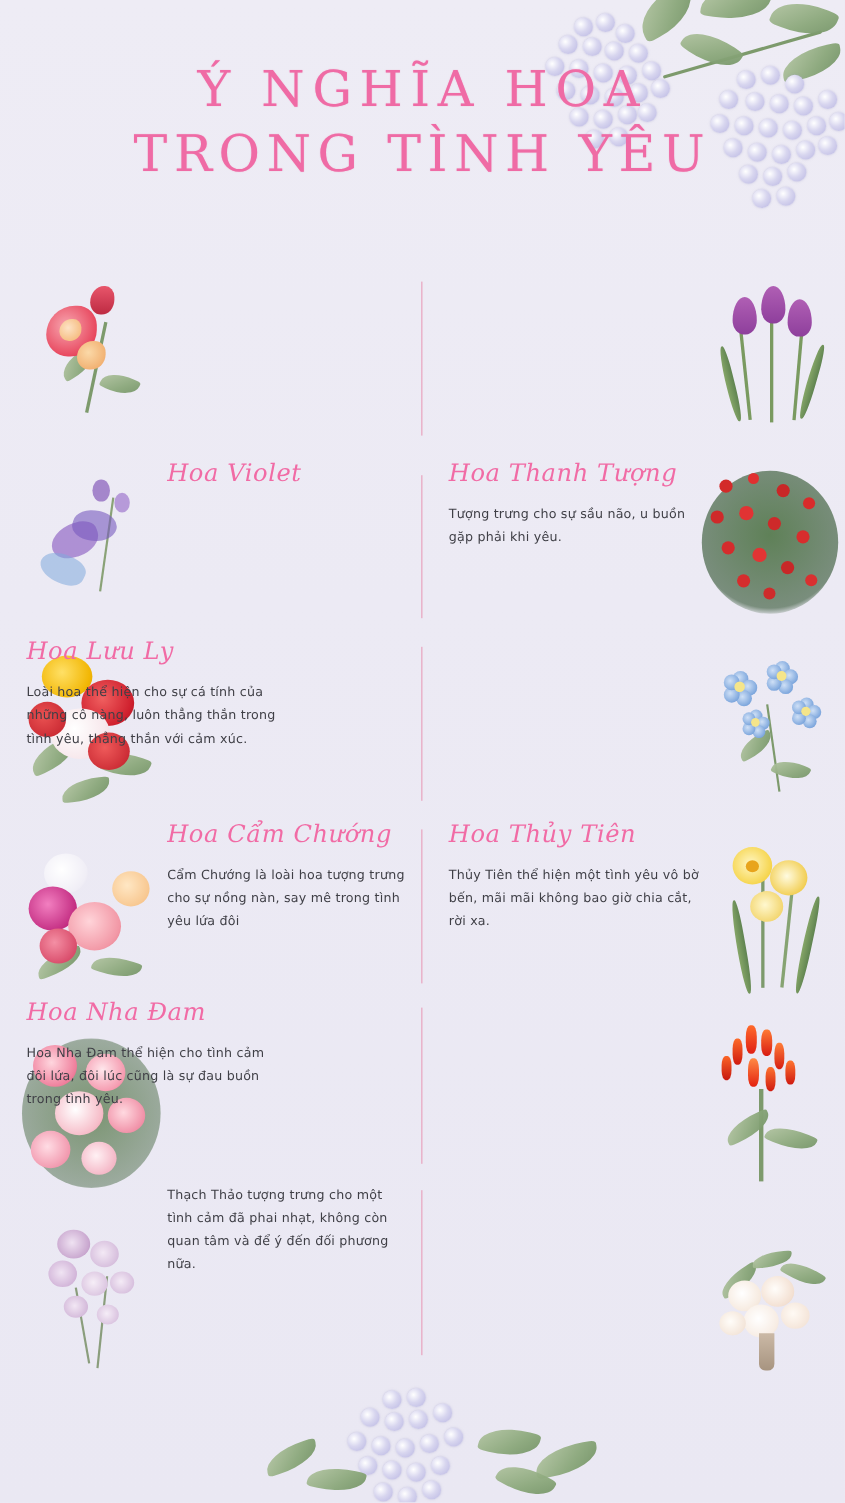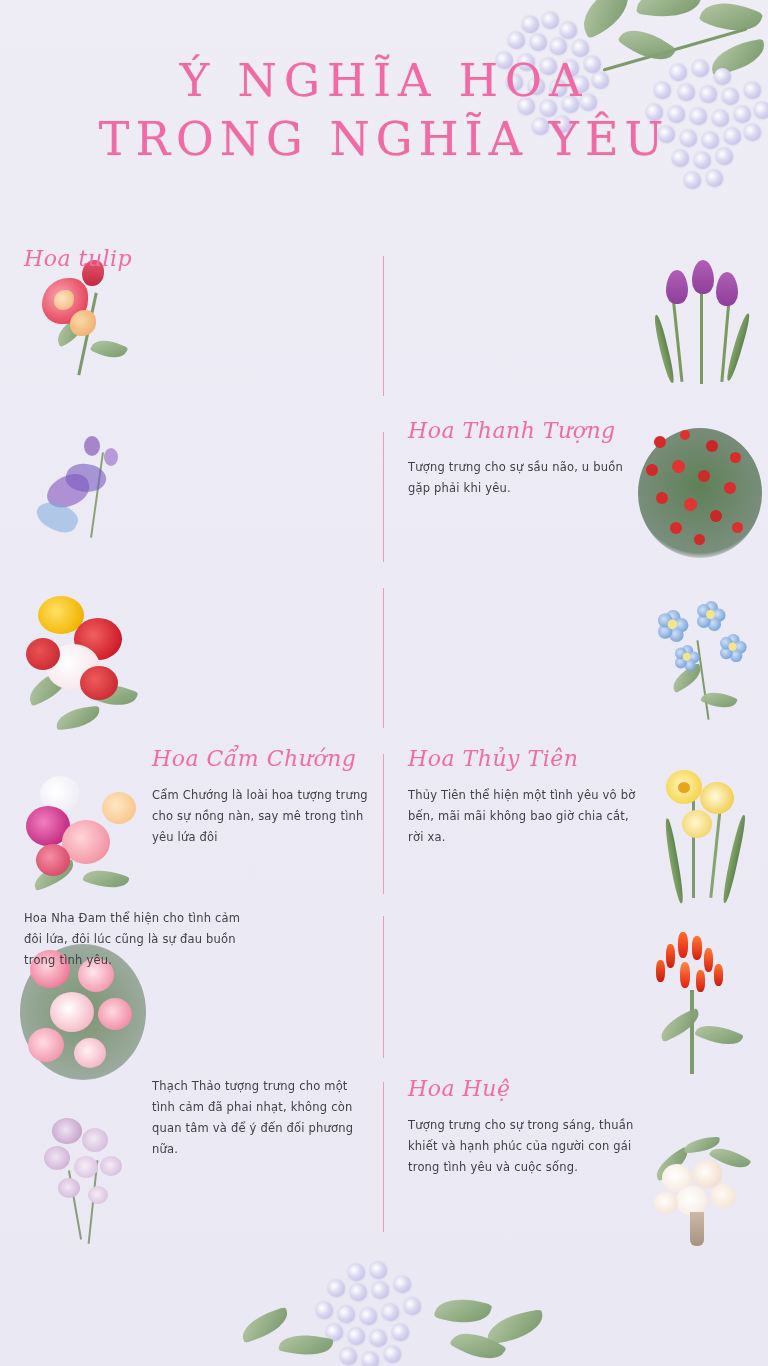--- a/index.html
+++ b/index.html
@@ -190,73 +190,74 @@
     <span style="left:104px;top:64px"></span>
       <span style="left:32px;top:90px"></span>
     <span style="left:54px;top:92px"></span>
       <span style="left:76px;top:88px"></span>
     <span style="left:44px;top:112px"></span>
       <span style="left:66px;top:110px"></span>
   </div>
 
   <div class="title-wrap">
     <div class="title-line l1">Ý NGHĨA HOA</div>
-    <div class="title-line l2">TRONG NGHĨA YÊU</div>
+    <div class="title-line l2">TRONG TÌNH YÊU</div>
   </div>
 
   <div class="grid">
 
     <div class="row row-1">
       <div class="divider" style="top:10px;height:140px;"></div>
       <div class="cell right">
-        <div class="flower-name">Hoa tulip</div>
       </div>
     </div>
 
     <div class="row row-2">
       <div class="divider" style="top:14px;height:130px;"></div>
       <div class="cell left">
+        <div class="flower-name">Hoa Violet</div>
       </div>
       <div class="cell right">
         <div class="flower-name">Hoa Thanh Tượng</div>
         <div class="desc">Tượng trưng cho sự sầu não, u buồn gặp phải khi yêu.</div>
       </div>
     </div>
 
     <div class="row row-3">
       <div class="divider" style="top:8px;height:140px;"></div>
+      <div class="cell right">
+        <div class="flower-name">Hoa Lưu Ly</div>
+        <div class="desc">Loài hoa thể hiện cho sự cá tính của những cô nàng, luôn thẳng thắn trong tình yêu, thẳng thắn với cảm xúc.</div>
+      </div>
     </div>
 
     <div class="row row-4">
       <div class="divider" style="top:8px;height:140px;"></div>
       <div class="cell left">
         <div class="flower-name">Hoa Cẩm Chướng</div>
         <div class="desc">Cẩm Chướng là loài hoa tượng trưng cho sự nồng nàn, say mê trong tình yêu lứa đôi</div>
       </div>
       <div class="cell right">
         <div class="flower-name">Hoa Thủy Tiên</div>
         <div class="desc">Thủy Tiên thể hiện một tình yêu vô bờ bến, mãi mãi không bao giờ chia cắt, rời xa.</div>
       </div>
     </div>
 
     <div class="row row-5">
       <div class="divider" style="top:8px;height:142px;"></div>
       <div class="cell right">
+        <div class="flower-name">Hoa Nha Đam</div>
         <div class="desc">Hoa Nha Đam thể hiện cho tình cảm đôi lứa, đôi lúc cũng là sự đau buồn trong tình yêu.</div>
       </div>
     </div>
 
     <div class="row row-6">
       <div class="divider" style="top:6px;height:150px;"></div>
       <div class="cell left">
         <div class="desc">Thạch Thảo tượng trưng cho một tình cảm đã phai nhạt, không còn quan tâm và để ý đến đối phương nữa.</div>
-      </div>
-      <div class="cell right">
-        <div class="flower-name">Hoa Huệ</div>
-        <div class="desc">Tượng trưng cho sự trong sáng, thuần khiết và hạnh phúc của người con gái trong tình yêu và cuộc sống.</div>
       </div>
     </div>
 
   </div>
 
   <div class="art" style="left:24px;top:252px;width:120px;height:130px;">
     <div class="stem" style="left:62px;top:40px;width:3px;height:84px;background:#7d9a6c;transform:rotate(12deg);"></div>
     <div class="leaf" style="left:30px;top:70px;width:34px;height:18px;transform:rotate(-30deg);"></div>
     <div class="leaf" style="left:68px;top:88px;width:34px;height:18px;transform:rotate(25deg);"></div>
     <div class="rose-petal" style="left:18px;top:26px;width:46px;height:46px;background:radial-gradient(circle at 40% 40%,#f7a6b0,#e8485f 70%,#c42b45);"></div>

